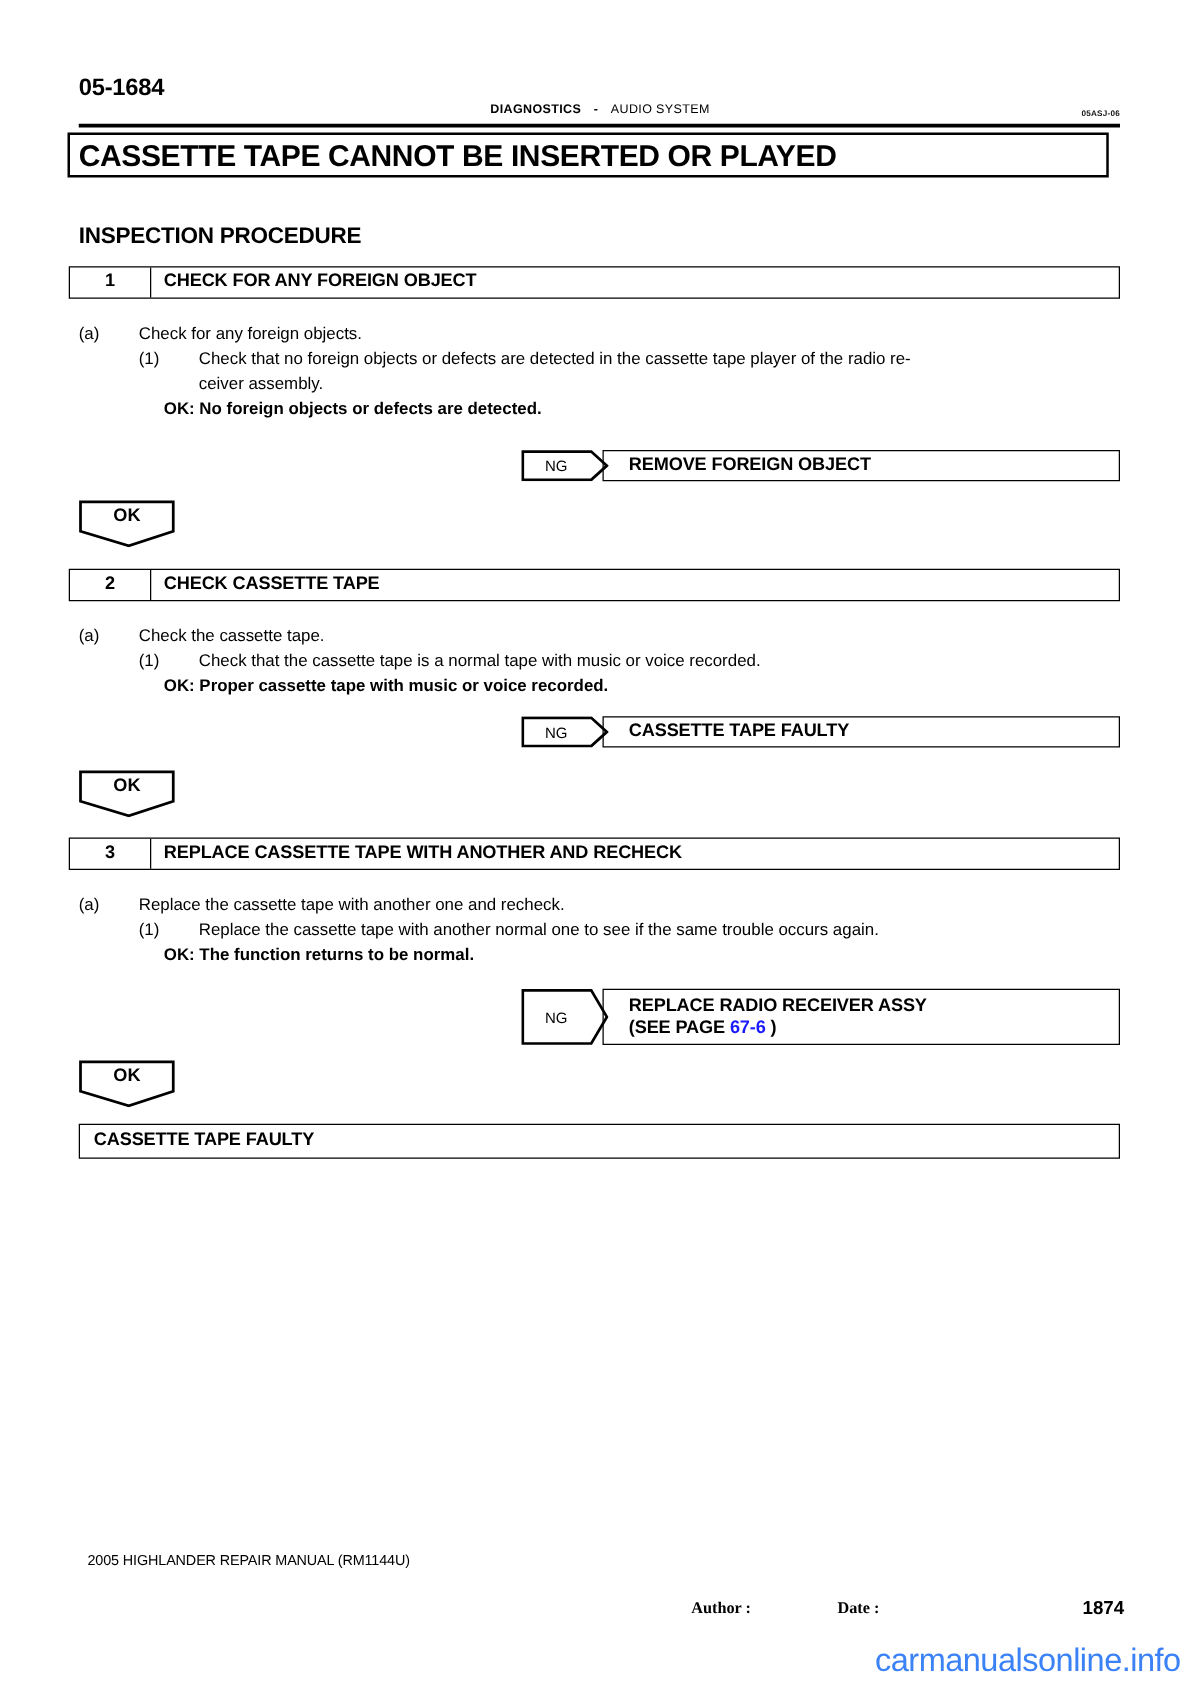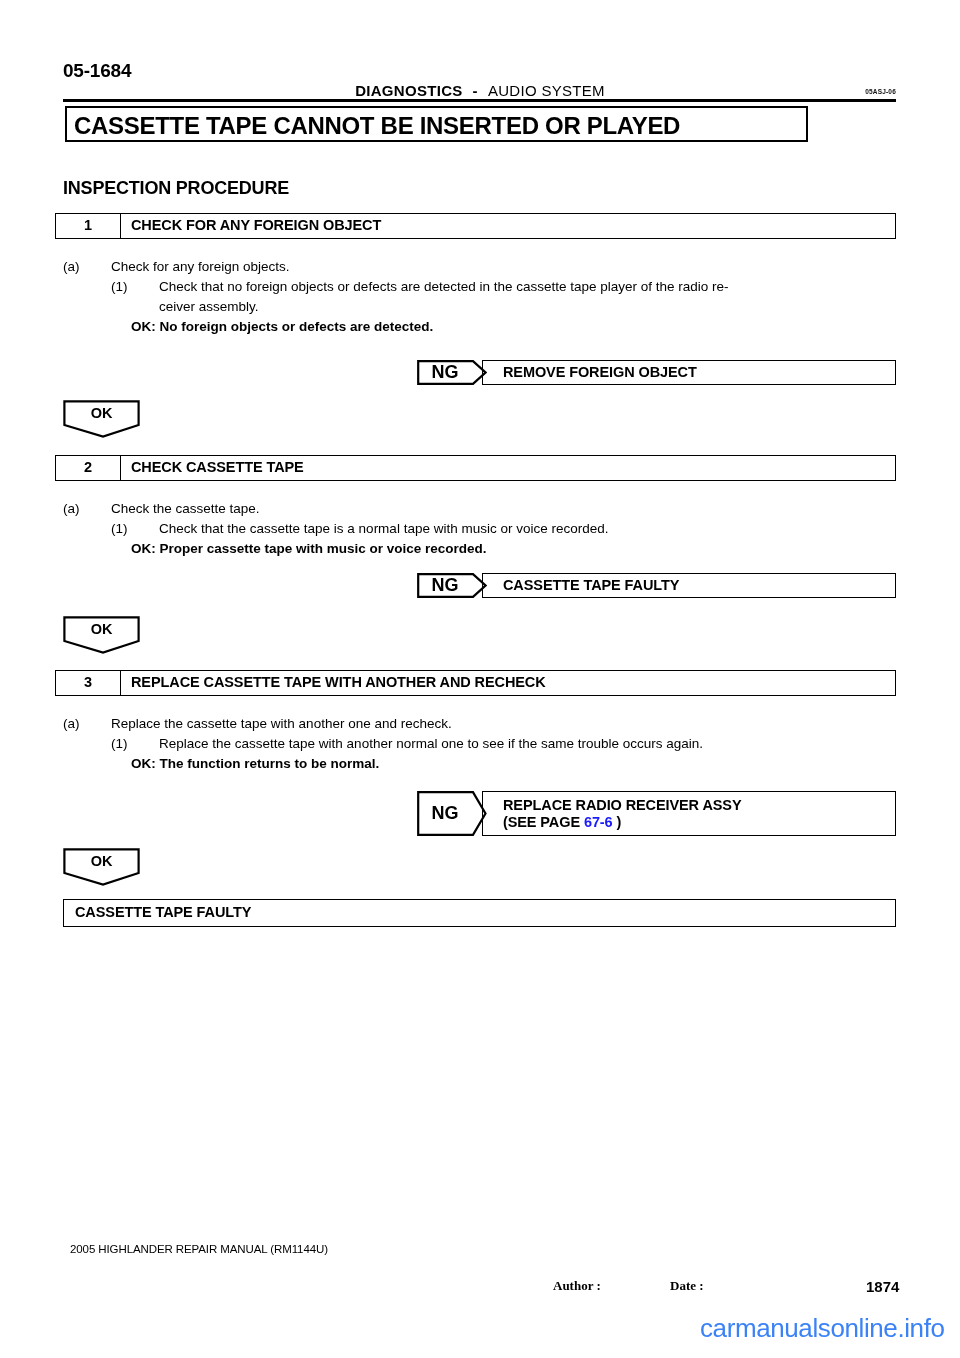--- a/index.html
+++ b/index.html
@@ -31,21 +31,21 @@
     font-size: 19px;
     font-weight: bold;
     letter-spacing: -0.2px;
   }
   .head-center {
     position: absolute;
     left: 0;
     top: 82px;
     width: 960px;
     text-align: center;
-    font-size: 15px;
+    font-size: 10px;
     font-weight: bold;
     letter-spacing: 0.3px;
   }
   .head-center .sep {
     font-weight: bold;
     padding: 0 10px;
   }
   .head-center .sys {
     font-weight: normal;
   }
@@ -63,23 +63,23 @@
     left: 63px;
     top: 99px;
     width: 833px;
     height: 2.5px;
     background: #000;
   }
 
   
   .title-box {
     position: absolute;
-    left: 65px;
+    left: 54px;
     top: 106px;
-    width: 743px;
+    width: 833px;
     height: 36px;
     border: 2px solid #000;
     box-sizing: border-box;
   }
   .title-box .t {
     position: absolute;
     left: 7px;
     top: 4px;
     font-size: 24px;
     font-weight: bold;
@@ -182,22 +182,22 @@
   }
   .ng-badge .ng-txt {
     position: absolute;
     left: 0;
     top: 0;
     width: 56px;
     height: 100%;
     display: flex;
     align-items: center;
     justify-content: center;
-    font-size: 18px;
-    font-weight: bold;
+    font-size: 12px;
+    font-weight: normal;
   }
   .ng-target {
     position: absolute;
     left: 65px;
     top: 0;
     width: 414px;
     height: 100%;
     border: 1.5px solid #000;
     box-sizing: border-box;
   }

